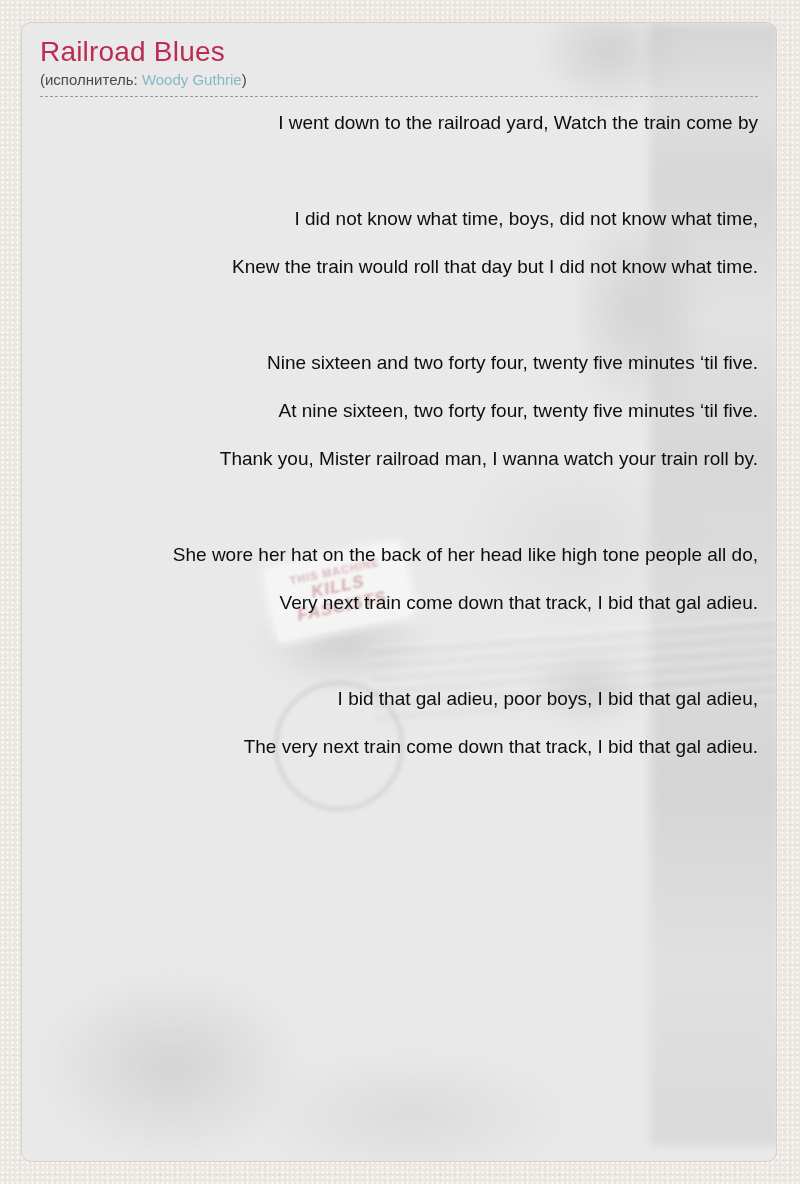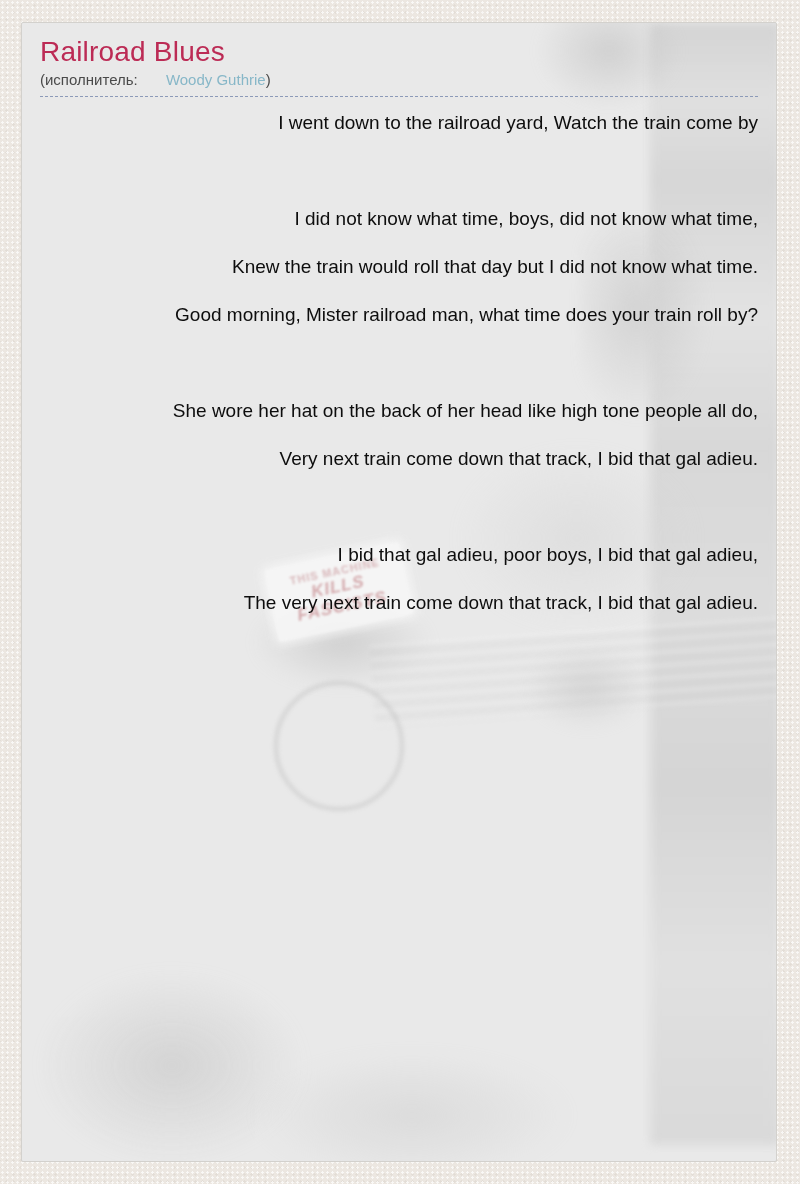--- a/index.html
+++ b/index.html
@@ -16,21 +16,21 @@
     background-size: 5px 5px, 7px 7px;
     background-position: 0 0, 3px 2px;
   }
 
   .card {
     position: absolute;
     left: 21px; top: 22px;
     width: 756px; height: 1140px;
     background: var(--card_bg, #e9e9e9);
     border: 1px solid #d3d1cd;
-    border-radius: 2px;
+    border-radius: 10px;
     box-sizing: border-box;
     overflow: hidden;
   }
 
   
   .photo { position: absolute; inset: 0; pointer-events: none; }
   .photo > div { position: absolute; }
   .ph-rightcol {
     left: 628px; top: 0; width: 130px; height: 1122px;
     background: linear-gradient(180deg,
@@ -124,21 +124,20 @@
   }
   .subtitle {
     font-size: 15px;
     line-height: 22px;
     color: var(--subtitle, #4a4a4a);
   }
   .artist {
     color: var(--artist_link, #87b7c8);
     text-decoration: none;
     cursor: pointer;
-    margin-left: 24px;
   }
   .sep {
     margin-top: 5px;
     border-bottom: 1px dashed var(--separator, #8c9ab8);
     height: 0;
   }
   .lyrics {
     margin-top: 2px;
     font-size: 19px;
     color: var(--lyrics, #0d0d0d);
@@ -177,21 +176,25 @@
     <h1 class="title">Railroad Blues</h1>
     <div class="subtitle"><span>(исполнитель: </span><a class="artist" href="#">Woody Guthrie</a><span>)</span></div>
     <div class="sep"></div>
     <div class="lyrics">
         <div class="stanza">
           <p class="line">I went down to the railroad yard, Watch the train come by</p>
         </div>
         <div class="stanza">
           <p class="line">I did not know what time, boys, did not know what time,</p>
           <p class="line">Knew the train would roll that day but I did not know what time.</p>
-          <p class="line">Good morning, Mister railroad man, what time does your train roll by?</p>
+        </div>
+        <div class="stanza">
+          <p class="line">Nine sixteen and two forty four, twenty five minutes ‘til five.</p>
+          <p class="line">At nine sixteen, two forty four, twenty five minutes ‘til five.</p>
+          <p class="line">Thank you, Mister railroad man, I wanna watch your train roll by.</p>
         </div>
         <div class="stanza">
           <p class="line">She wore her hat on the back of her head like high tone people all do,</p>
           <p class="line">Very next train come down that track, I bid that gal adieu.</p>
         </div>
         <div class="stanza">
           <p class="line">I bid that gal adieu, poor boys, I bid that gal adieu,</p>
           <p class="line">The very next train come down that track, I bid that gal adieu.</p>
         </div>
       </div>

